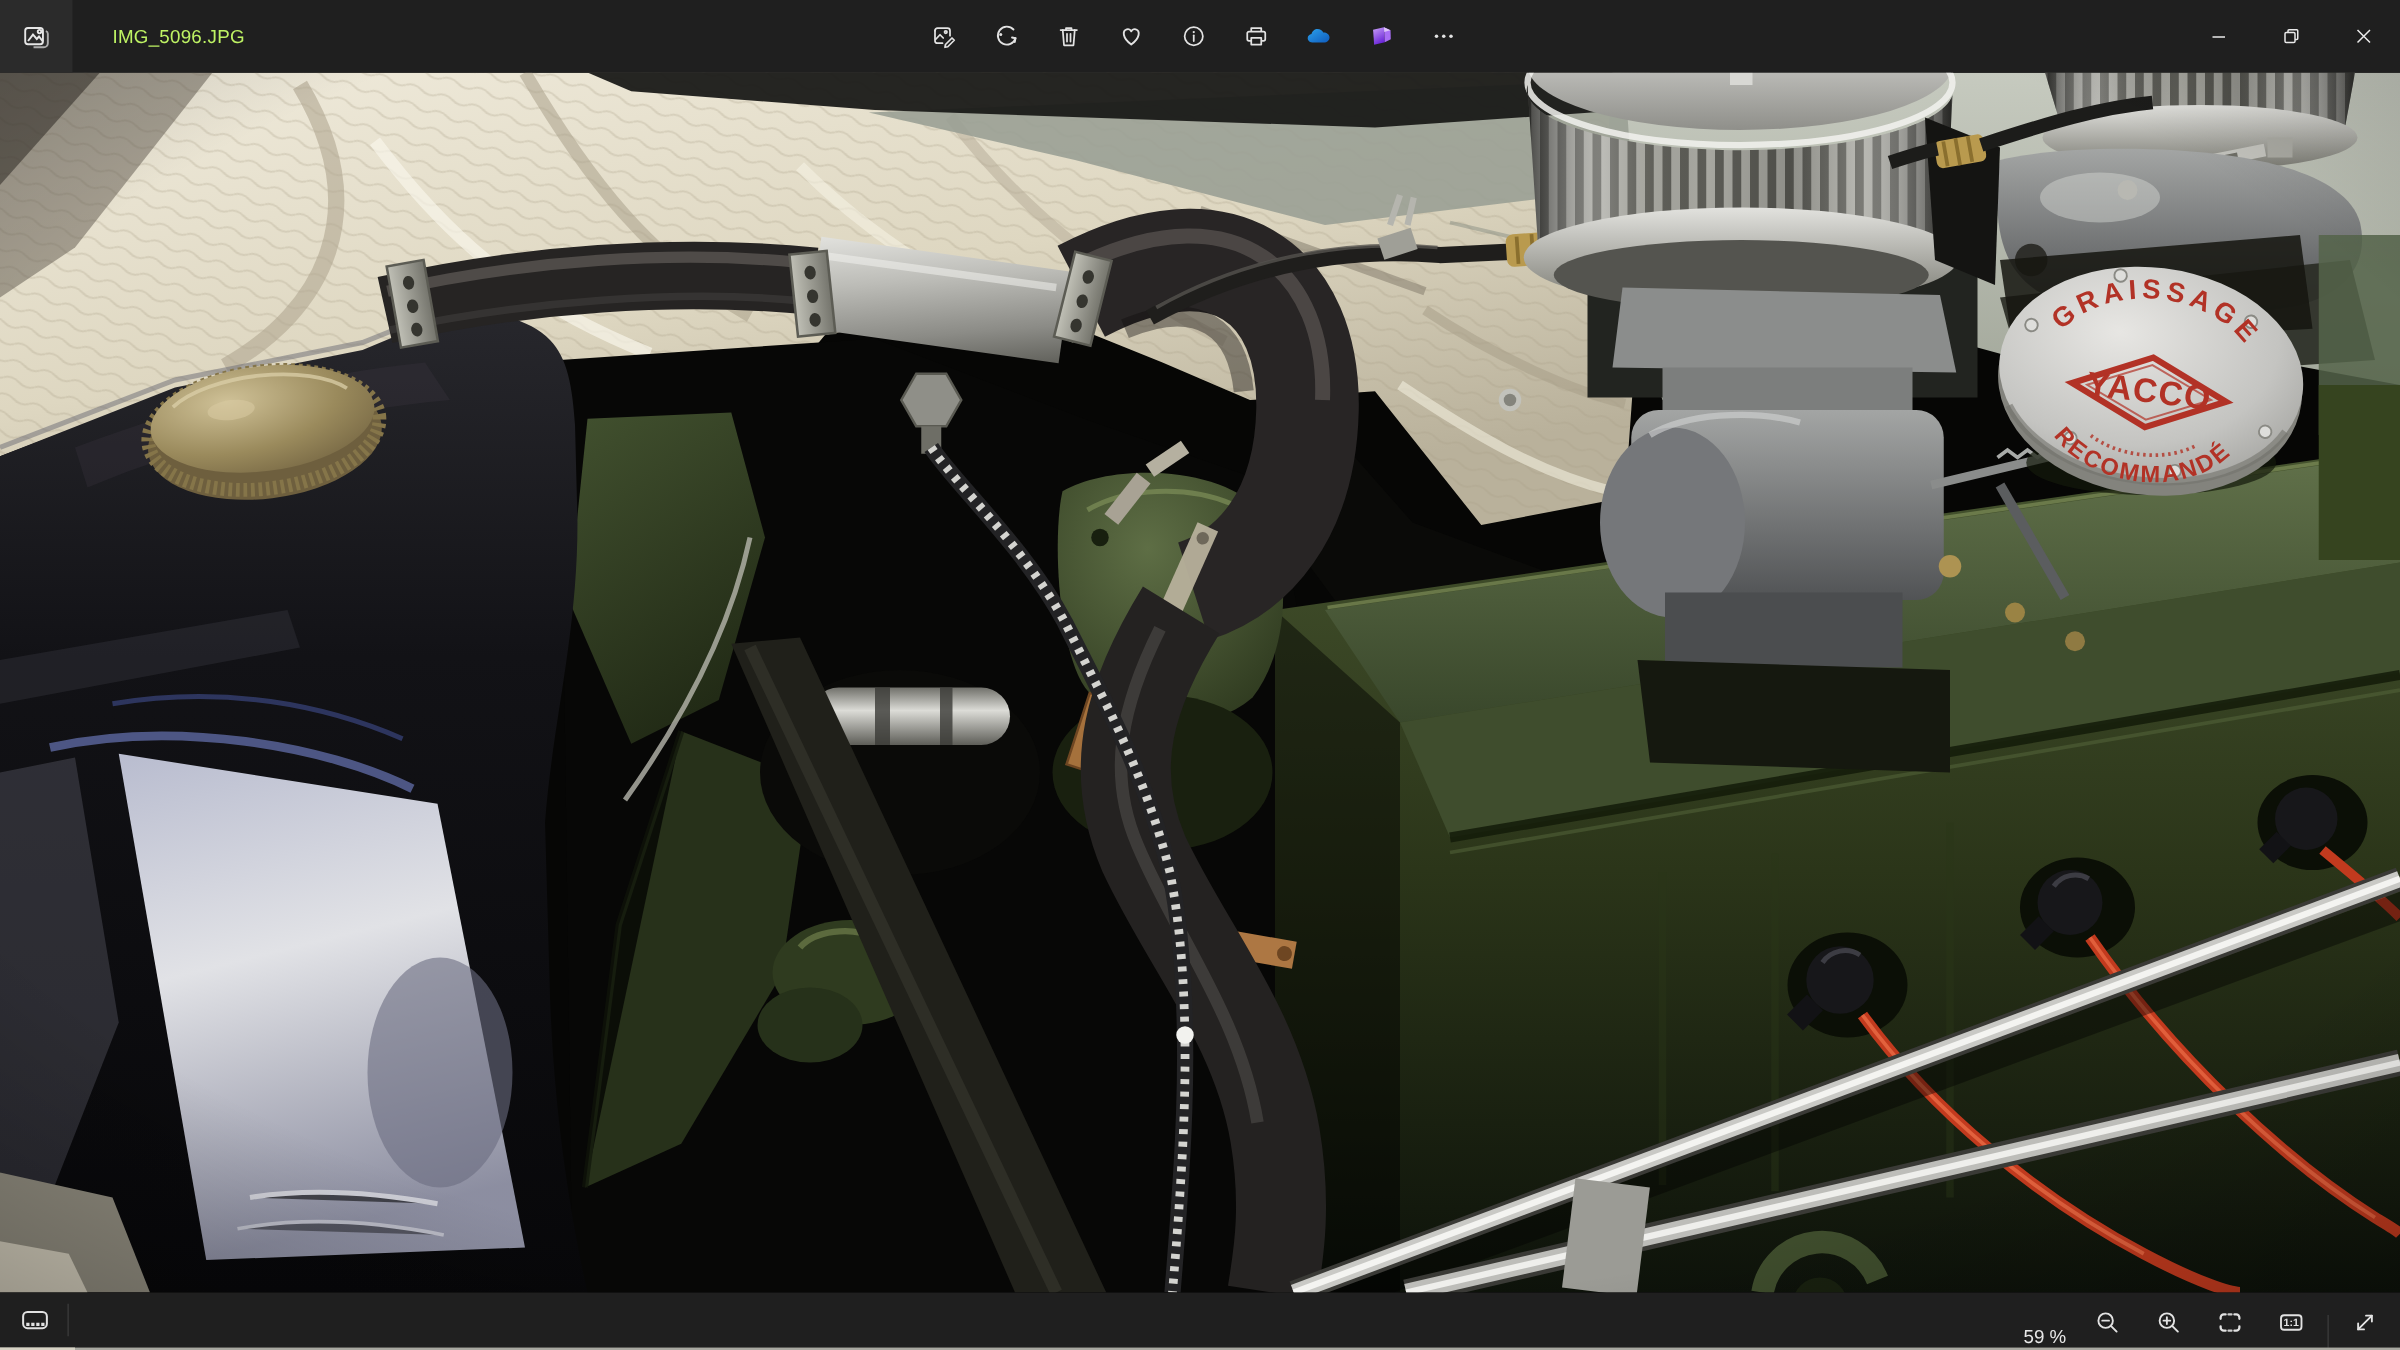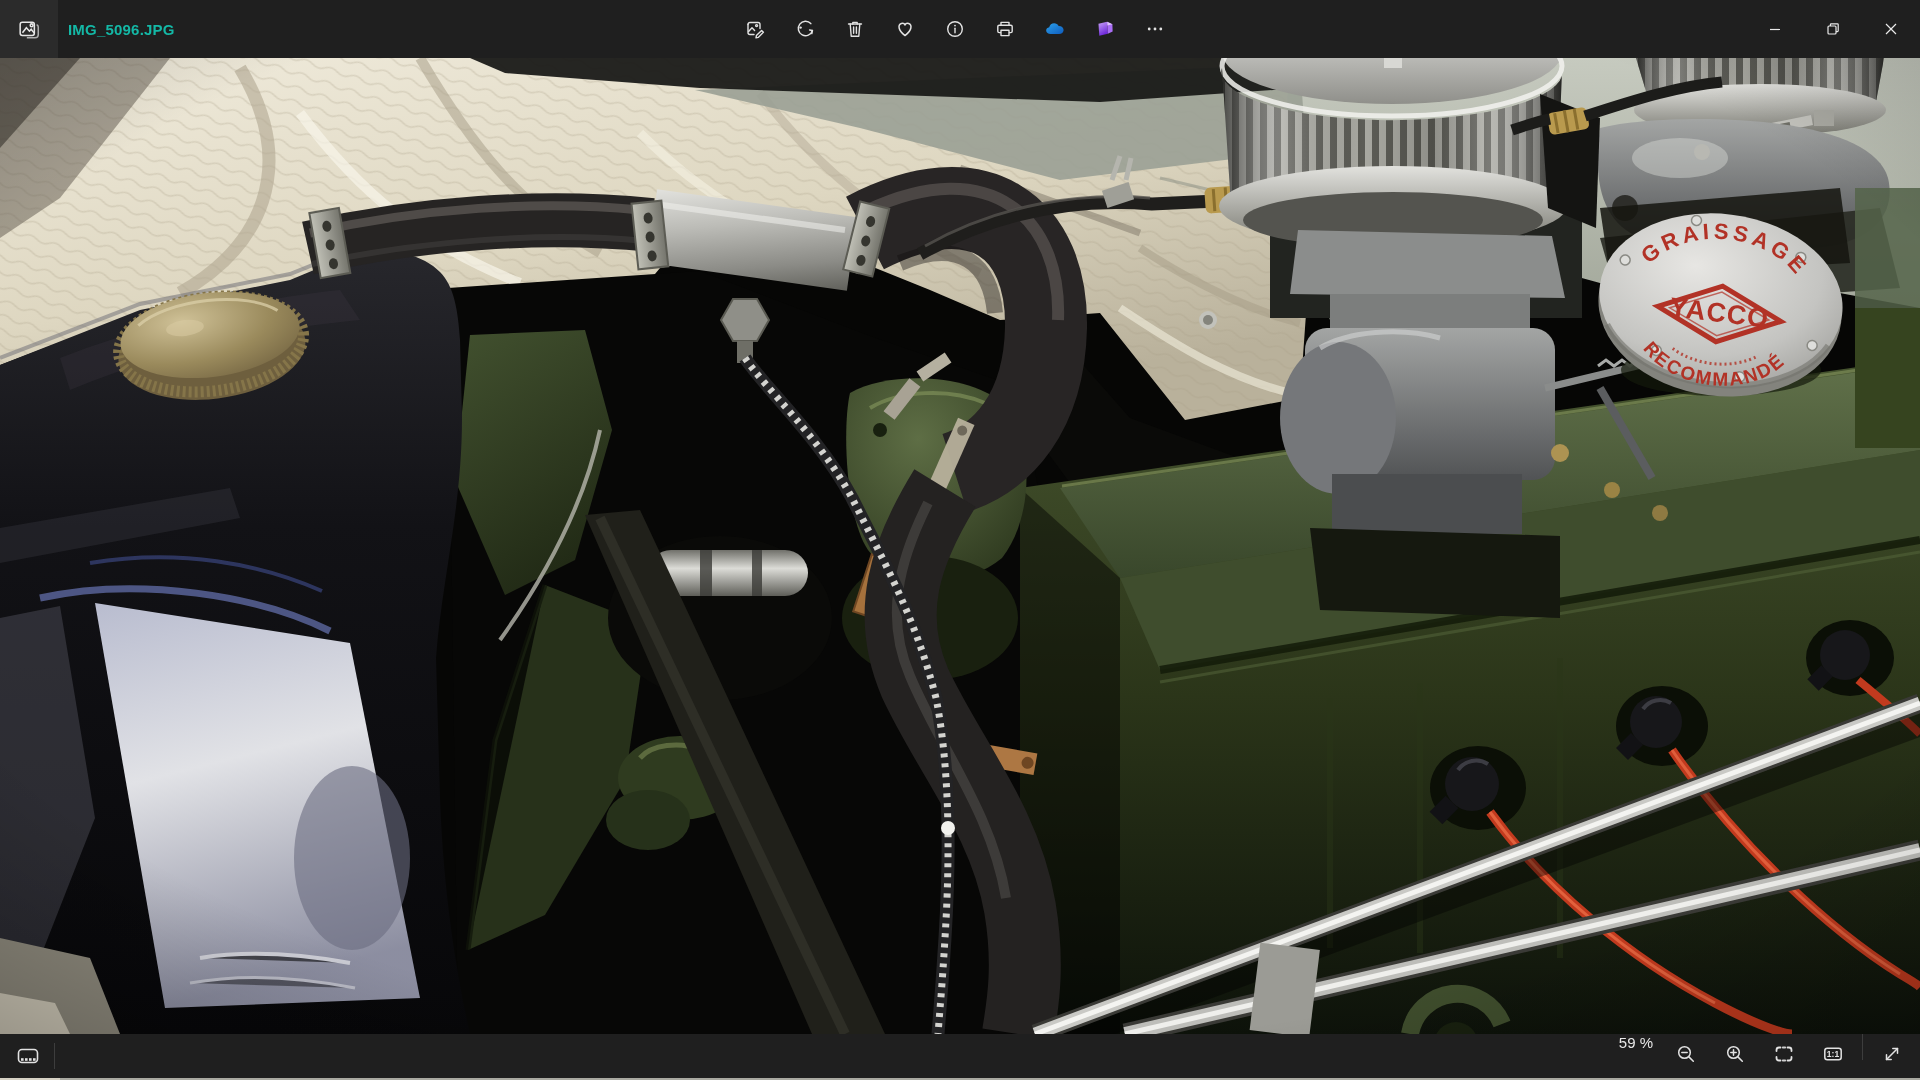--- a/index.html
+++ b/index.html
@@ -1,28 +1,28 @@
 <!DOCTYPE html>
 <html><head>
 <meta charset="utf-8">
 <style>
   html,body{margin:0;padding:0;width:1920px;height:1080px;background:#000;overflow:hidden;
     font-family:"Liberation Sans",sans-serif;-webkit-font-smoothing:antialiased;}
   .titlebar{position:absolute;top:0;left:0;width:1920px;height:58px;background:#1f1f1f;display:flex;align-items:center;z-index:30;}
   .app-btn{width:58px;height:58px;background:#2b2b2b;border:none;display:flex;align-items:center;justify-content:center;padding:0;cursor:pointer;}
-  .filename{color:#14b8a6;font-size:15px;margin-left:10px;letter-spacing:.2px;font-weight:bold;}
+  .filename{color:#bef264;font-size:15px;margin-left:32px;letter-spacing:.2px;}
   .toolbar{position:absolute;left:735px;top:0;height:58px;display:flex;align-items:center;gap:10px;}
   .tb-btn{width:40px;height:40px;background:transparent;border:none;border-radius:4px;display:flex;align-items:center;justify-content:center;padding:0;cursor:pointer;}
   .win-controls{position:absolute;right:0;top:0;height:58px;display:flex;}
   .wc-btn{width:58px;height:58px;background:transparent;border:none;display:flex;align-items:center;justify-content:center;padding:0;cursor:pointer;}
   .photo-area{position:absolute;top:58px;left:0;width:1920px;height:976px;background:#060606;z-index:1;}
   .statusbar{position:absolute;top:1034px;left:0;width:1920px;height:44px;background:#1f1f1f;z-index:30;display:flex;align-items:center;}
   .sb-left{display:flex;align-items:center;height:100%;padding-left:8px;}
   .sb-sep{width:1px;height:26px;background:#3d3d3d;margin-left:6px;}
-  .sb-right{position:absolute;right:0;top:0;height:44px;display:flex;align-items:flex-start;gap:9px;padding-right:8px;}
+  .sb-right{position:absolute;right:0;top:0;height:44px;display:flex;align-items:flex-end;gap:9px;padding-right:8px;}
   .zoom-label{color:#e8e8e8;font-size:15px;margin-right:4px;white-space:nowrap;}
   .bottom-strip{position:absolute;top:1078px;left:0;width:1920px;height:2px;background:#a9a9a1;z-index:31;}
   .strip-left{position:absolute;left:0;top:0;width:60px;height:2px;background:#d6d2c4;}
   svg.icon{display:block;}
 </style>
 </head>
 <body>
 
 <div class="titlebar">
   <button class="app-btn">

